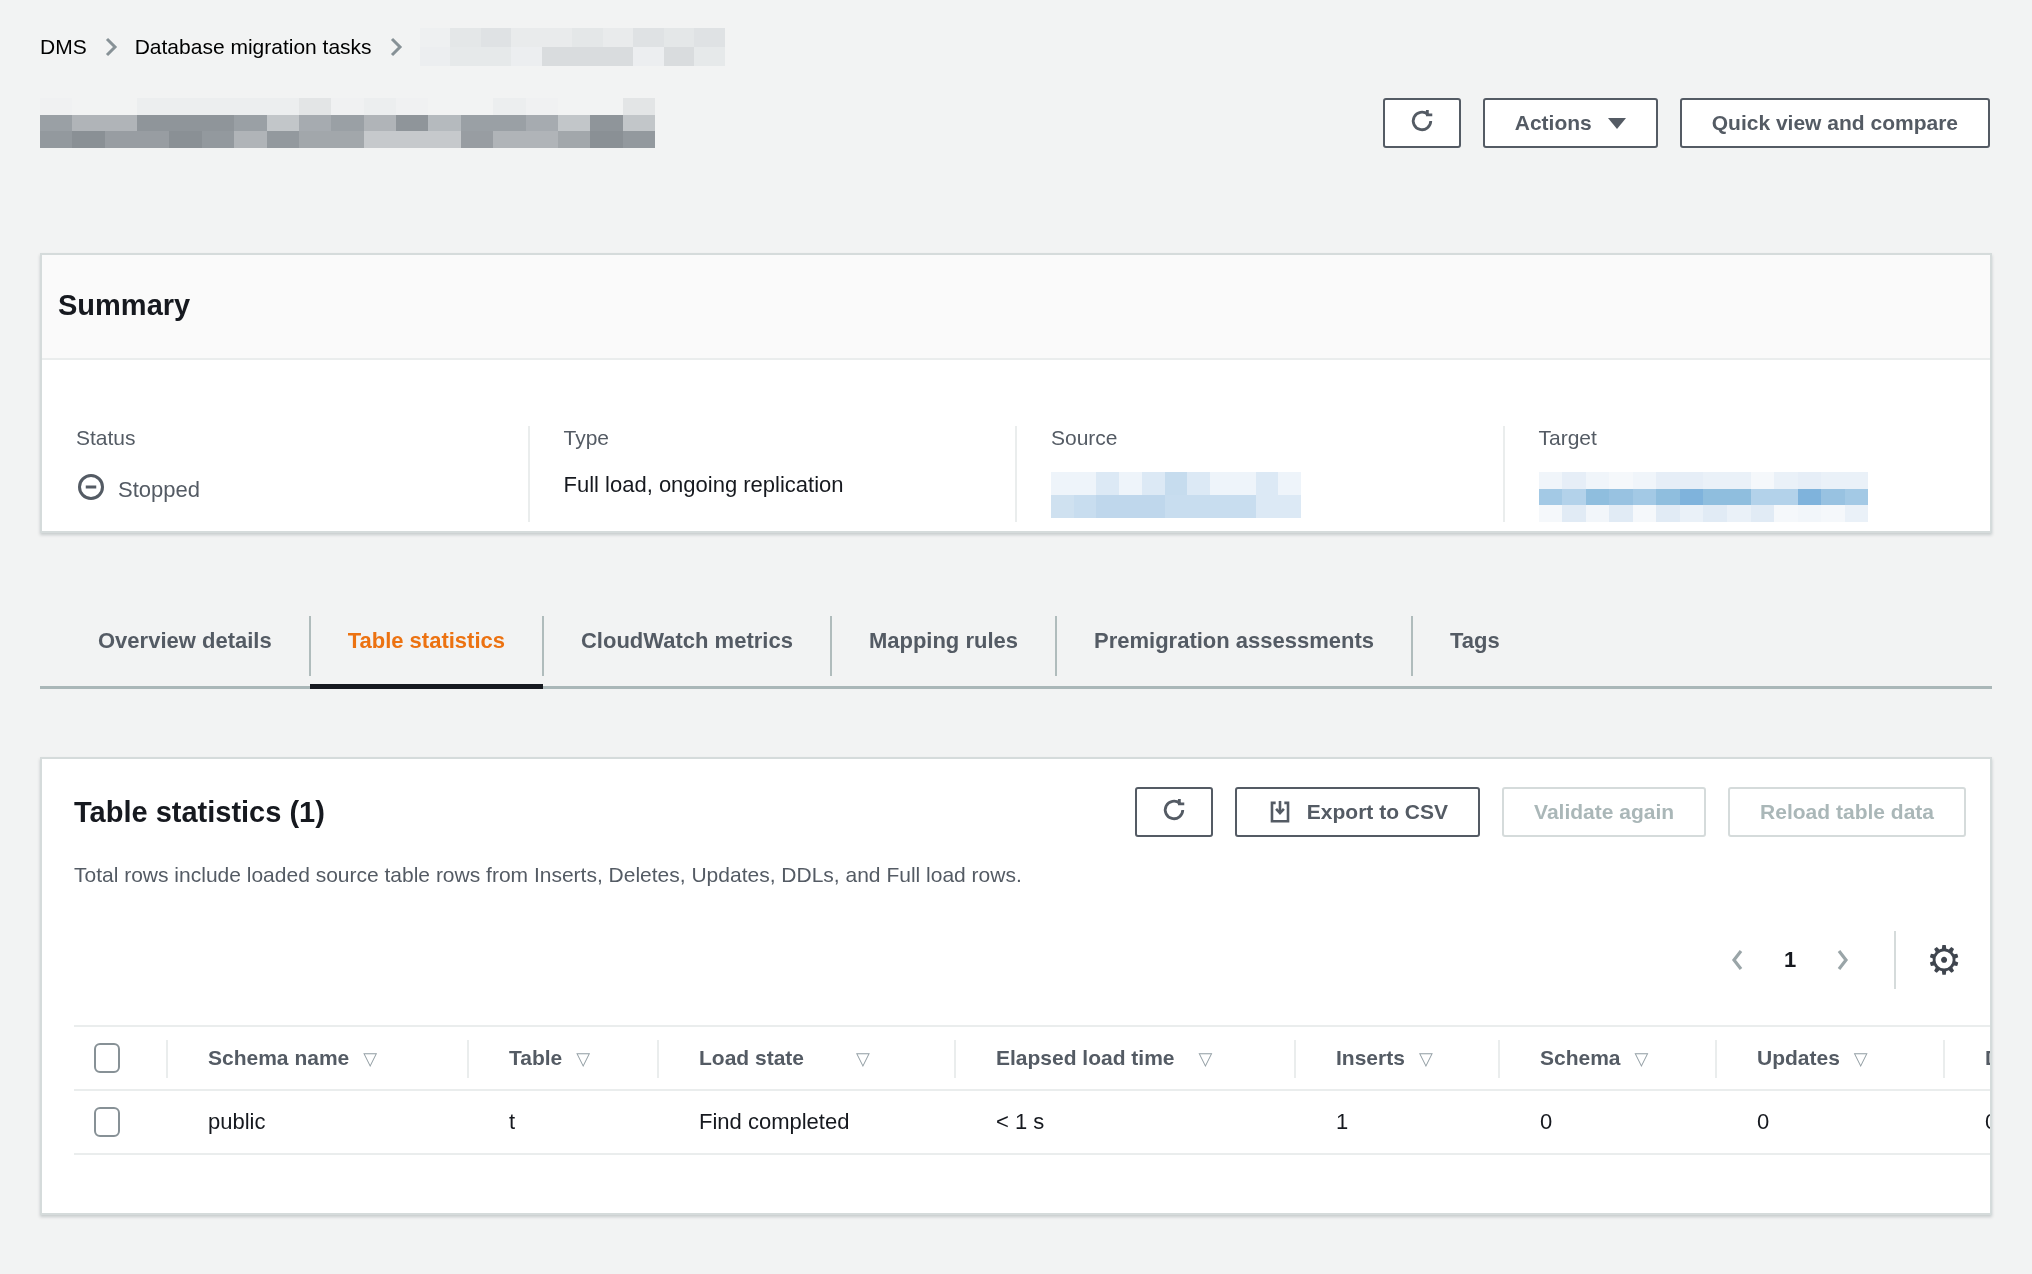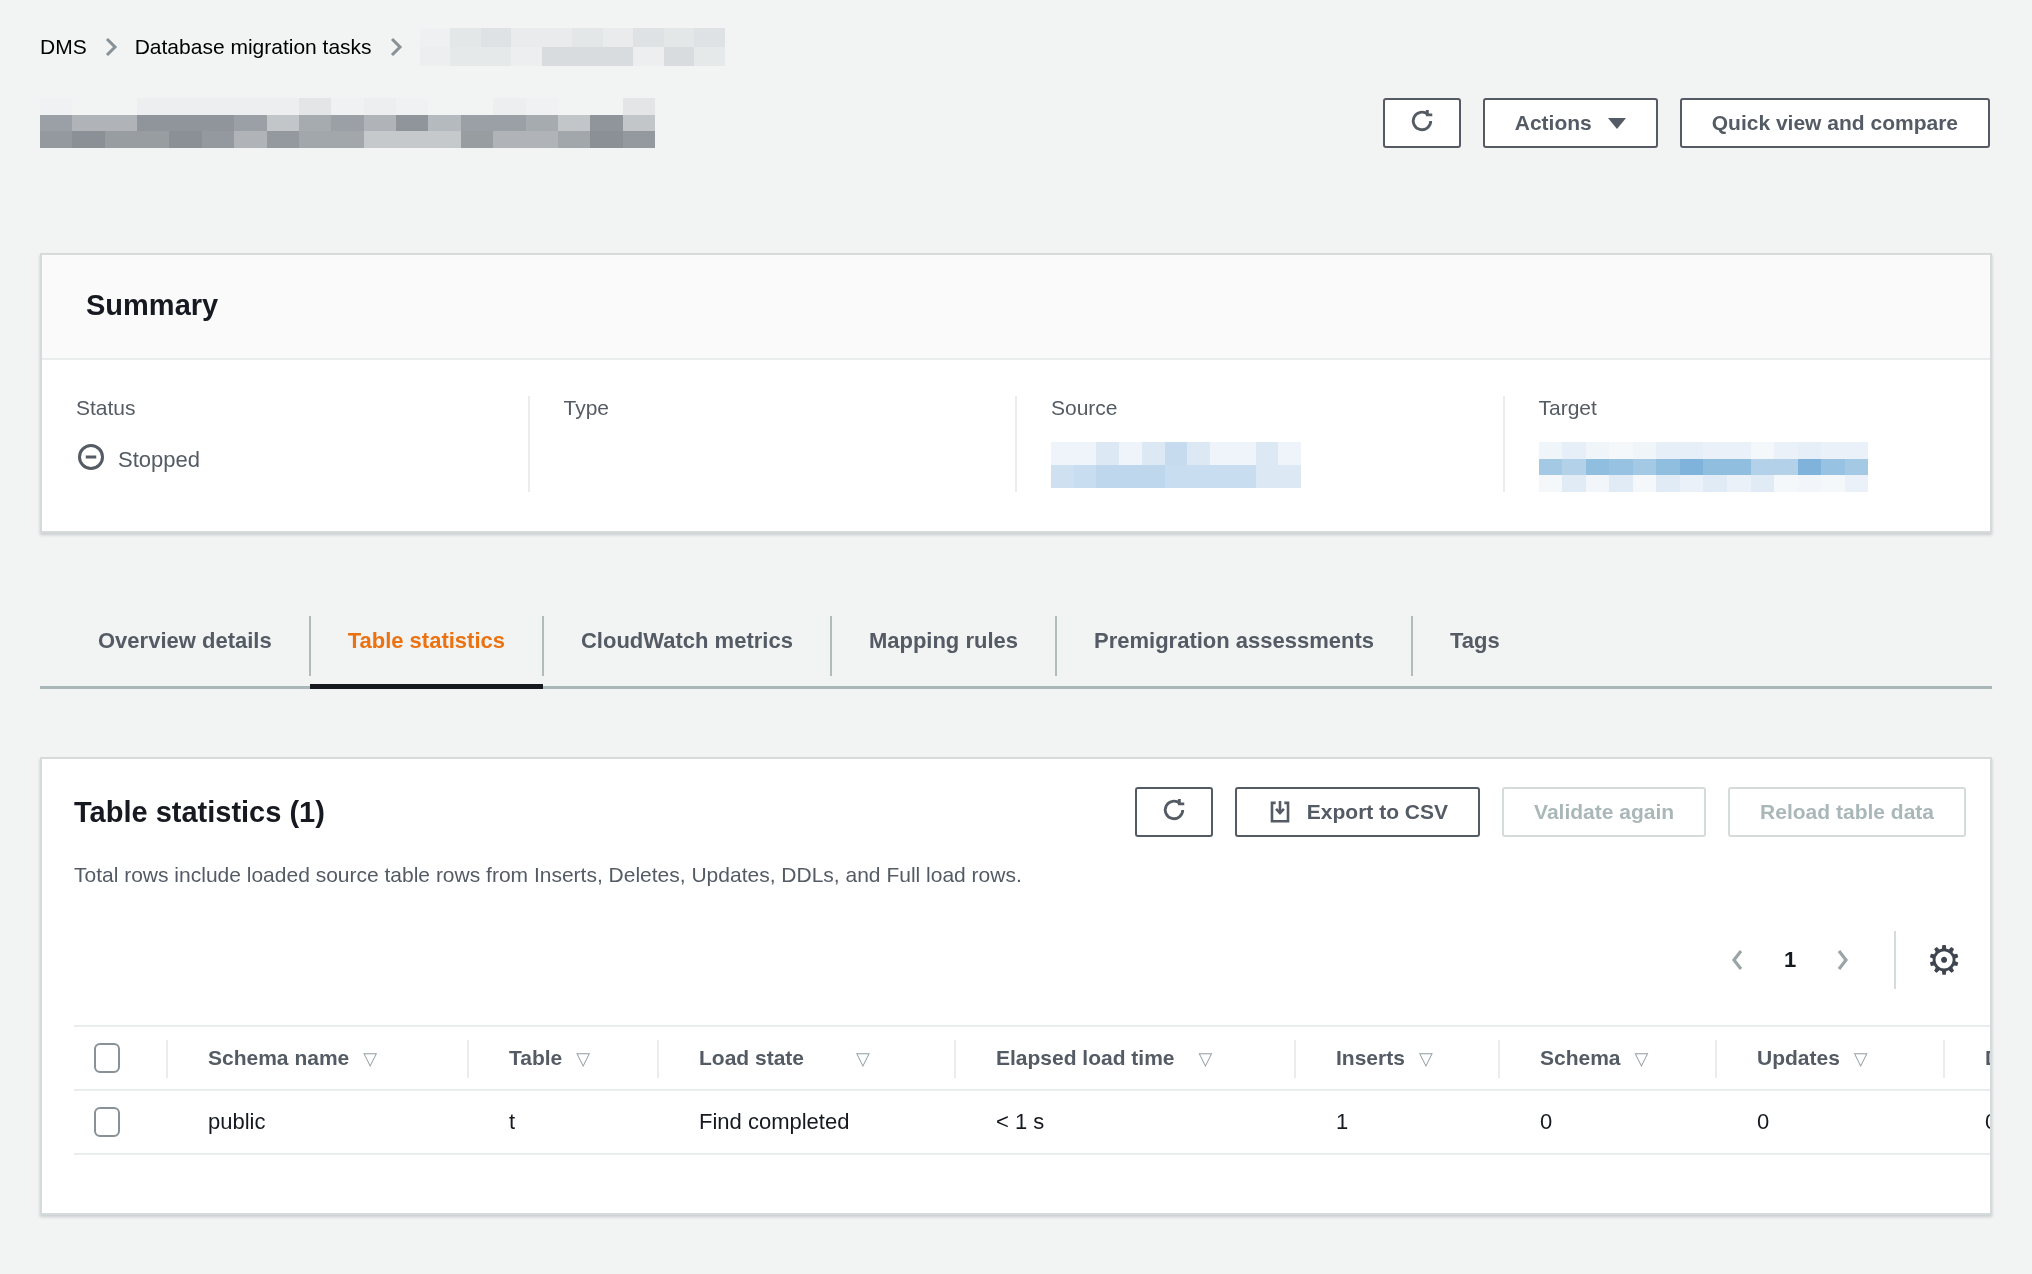--- a/index.html
+++ b/index.html
@@ -50,25 +50,25 @@
 
   
   .card {
     position:absolute; left:40px; right:40px;
     background:#fff; border:2px solid #d5dbdb;
     box-shadow:0 2px 3px rgba(0,28,36,0.18);
   }
   #summary-card { top:253px; height:280px; }
   .card-header {
     background:#fafafa; border-bottom:2px solid #eaeded;
-    padding:34px 44px 36px;
+    padding:34px 16px 36px;
   }
   .card-title { font-size:29px; font-weight:700; color:#16191f; }
   .summary-body { display:flex; padding:36px 0 44px; }
-  .sum-field { flex:1; padding-left:34px; }
+  .sum-field { flex:1; padding-left:34px;margin-top:30px; }
   .sum-field + .sum-field { border-left:2px solid #eaeded; }
   .sum-label { font-size:21px; color:#545b64; margin-bottom:22px; }
   .sum-value { font-size:22px; color:#16191f; }
   .status-value { display:flex; align-items:center; gap:12px; color:#545b64; }
 
   
   .tabs {
     position:absolute; left:40px; right:40px; top:598px;
     display:flex; border-bottom:3px solid #aab7b8;
   }
@@ -271,20 +271,21 @@
           <svg width="30" height="30" viewBox="0 0 24 24">
               <circle cx="12" cy="12" r="9.2" fill="none" stroke="#545b64" stroke-width="2.4"></circle>
               <line x1="7.8" y1="12" x2="16.2" y2="12" stroke="#545b64" stroke-width="2.4"></line>
             </svg>
         </span>
         <span>Stopped</span>
       </div>
     </div>
     <div class="sum-field">
       <div class="sum-label">Type</div>
+      <div class="sum-value">Full load, ongoing replication</div>
     </div>
     <div class="sum-field">
       <div class="sum-label">Source</div>
       <div id="source-redact" class="redacted" style="grid-template-columns: repeat(11, 1fr);">
           <div style="background: rgb(238, 244, 250);"></div>
           <div style="background: rgb(238, 244, 250);"></div>
           <div style="background: rgb(220, 233, 245);"></div>
           <div style="background: rgb(238, 244, 250);"></div>
           <div style="background: rgb(220, 233, 245);"></div>
           <div style="background: rgb(198, 220, 238);"></div>

